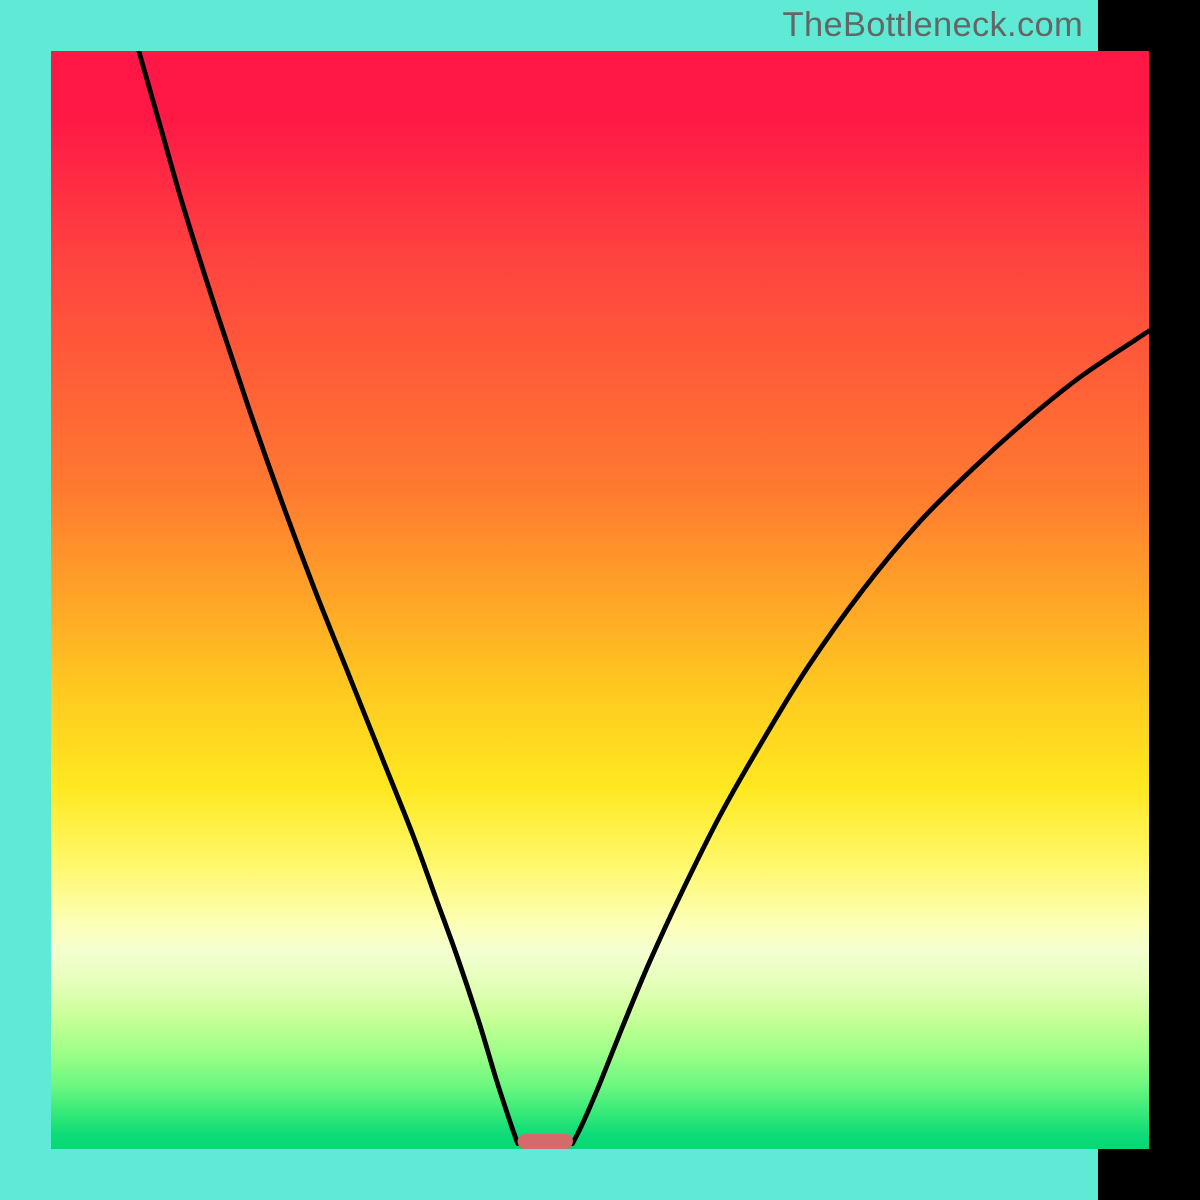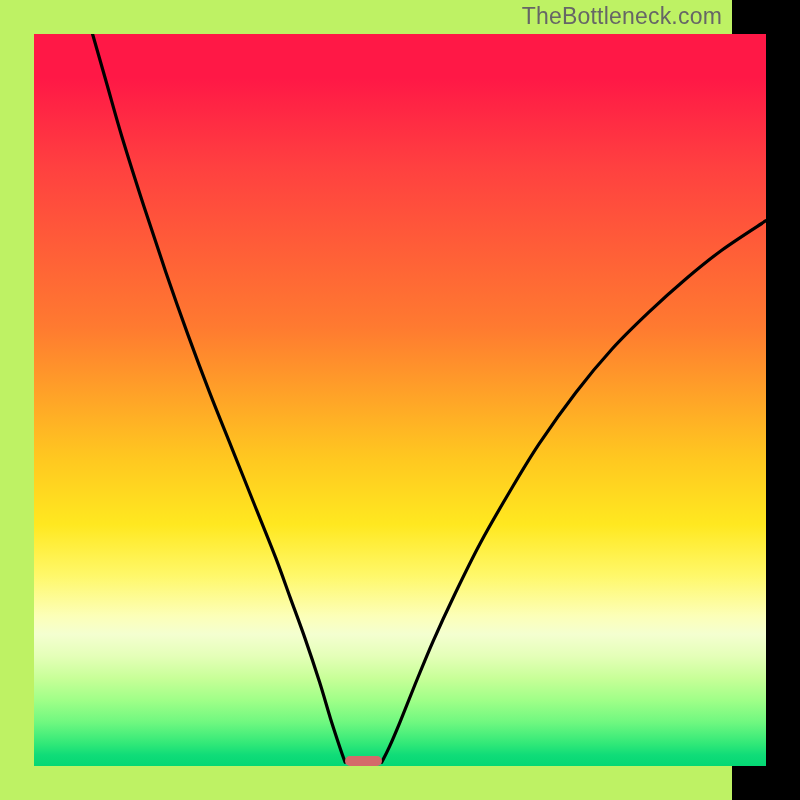--- a/index.html
+++ b/index.html
@@ -10,21 +10,21 @@
     background: #000;
     overflow: hidden;
     font-family: Arial, Helvetica, sans-serif;
   }
   .frame {
     position: absolute;
     top: 0;
     left: 0;
     width: 732px;
     height: 800px;
-    background: #bef264;
+    background: #5eead4;
   }
   .plot {
     position: absolute;
     top: 34px;
     left: 34px;
     width: 732px;
     height: 732px;
     
     background: linear-gradient(to bottom,
       #ff1846 0%,

